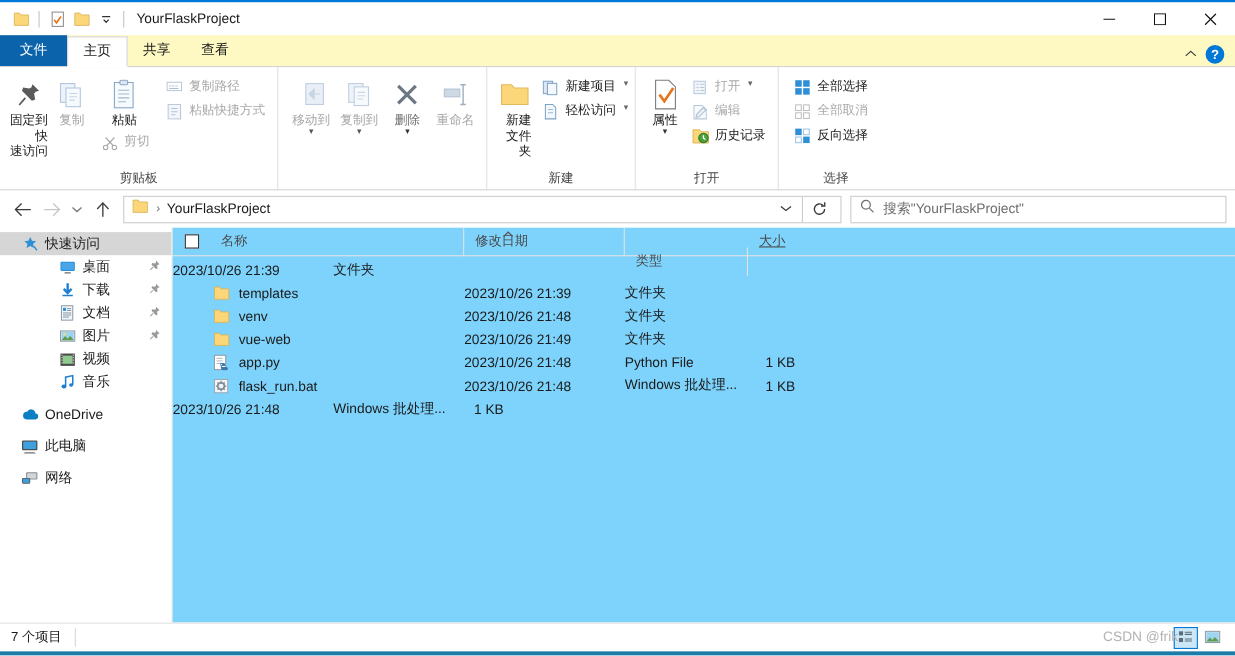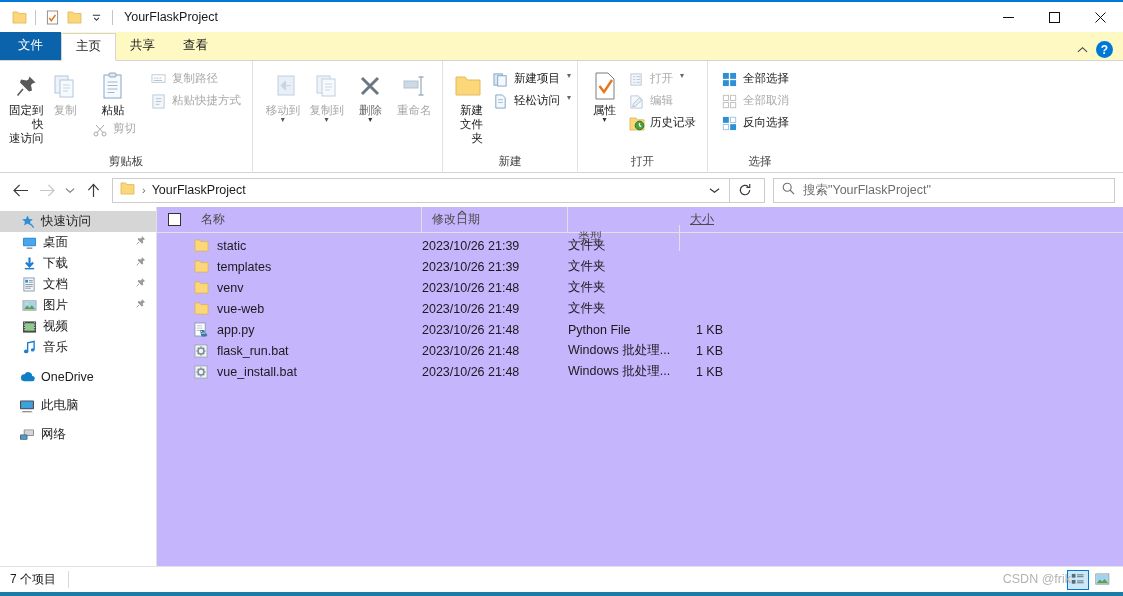--- a/index.html
+++ b/index.html
@@ -168,27 +168,27 @@
     border-right: 1px solid #e2e2e2;
     padding-top: 4px;
     overflow: hidden;
   }
   .nav-item {
     height: 21px; display: flex; align-items: center;
     font-size: 12.5px; color: #1a1a1a;
     padding-left: 6px; position: relative;
   }
   .nav-item.lvl0 { padding-left: 18px; }
-  .nav-item.lvl1 { padding-left: 20px; font-family: Liberation Mono, monospace; }
+  .nav-item.lvl1 { padding-left: 52px; }
   .nav-item.sel { background: #d6d6d6; }
   .nav-item .ic { width: 18px; display: flex; align-items: center; justify-content: center; margin-right: 5px; }
   .nav-item .pin { position: absolute; right: 10px; }
   .nav-gap { height: 8px; }
 
-  .content { flex: 1; display: flex; flex-direction: column; min-width: 0; background: #c4b5fd; }
+  .content { flex: 1; display: flex; flex-direction: column; min-width: 0; background: #7dd3fc; }
 
   .colhdr {
     height: 26px; min-height: 26px;
     display: flex; align-items: center;
     border-bottom: 1px solid #e2e2e2;
     position: relative;
   }
   .ch {
     font-size: 12px; color: #4a4a4a;
     height: 26px; display: flex; align-items: center;
@@ -764,28 +764,20 @@
         </div>
         <div class="sort-caret">
           <svg width="10" height="6" viewBox="0 0 10 6">
               <path d="M1 5l4-4 4 4" stroke="#555" stroke-width="1.2" fill="none"></path>
             </svg>
         </div>
       </div>
 
       <div class="filelist" id="filelist">
           <div class="frow">
-            <div class="fc-name">
-              <span class="ic">
-                <svg width="15" height="13" viewBox="0 0 16 14">
-                  <path d="M1 1h5l1.4 1.8H15V13H1z" fill="#fcd77a" stroke="#d9b152" stroke-width="0.8"></path>
-                </svg>
-              </span>
-              <span>static</span>
-            </div>
             <div class="fc-date">2023/10/26 21:39</div>
             <div class="fc-type">文件夹</div>
             <div class="fc-size"></div>
           </div>
           <div class="frow">
             <div class="fc-name">
               <span class="ic">
                 <svg width="15" height="13" viewBox="0 0 16 14">
                   <path d="M1 1h5l1.4 1.8H15V13H1z" fill="#fcd77a" stroke="#d9b152" stroke-width="0.8"></path>
                 </svg>
@@ -847,30 +839,20 @@
                   <path d="M7.5 2.4v1.5M7.5 11.1v1.5M2.4 7.5h1.5M11.1 7.5h1.5M4 4l1.1 1.1M9.9 9.9L11 11M11 4L9.9 5.1M5.1 9.9L4 11" stroke="#7d8b99" stroke-width="1.3"></path>
                 </svg>
               </span>
               <span>flask_run.bat</span>
             </div>
             <div class="fc-date">2023/10/26 21:48</div>
             <div class="fc-type">Windows 批处理...</div>
             <div class="fc-size">1 KB</div>
           </div>
           <div class="frow">
-            <div class="fc-name">
-              <span class="ic">
-                <svg width="14" height="14" viewBox="0 0 15 15">
-                  <rect x="1" y="1" width="13" height="13" fill="#f2f4f6" stroke="#9aa7b4"></rect>
-                  <circle cx="7.5" cy="7.5" r="3.2" fill="none" stroke="#7d8b99" stroke-width="1.6"></circle>
-                  <path d="M7.5 2.4v1.5M7.5 11.1v1.5M2.4 7.5h1.5M11.1 7.5h1.5M4 4l1.1 1.1M9.9 9.9L11 11M11 4L9.9 5.1M5.1 9.9L4 11" stroke="#7d8b99" stroke-width="1.3"></path>
-                </svg>
-              </span>
-              <span>vue_install.bat</span>
-            </div>
             <div class="fc-date">2023/10/26 21:48</div>
             <div class="fc-type">Windows 批处理...</div>
             <div class="fc-size">1 KB</div>
           </div>
         </div>
     </div>
   </div>
 
   <div class="statusbar">
     <span class="status-txt">7 个项目</span>

